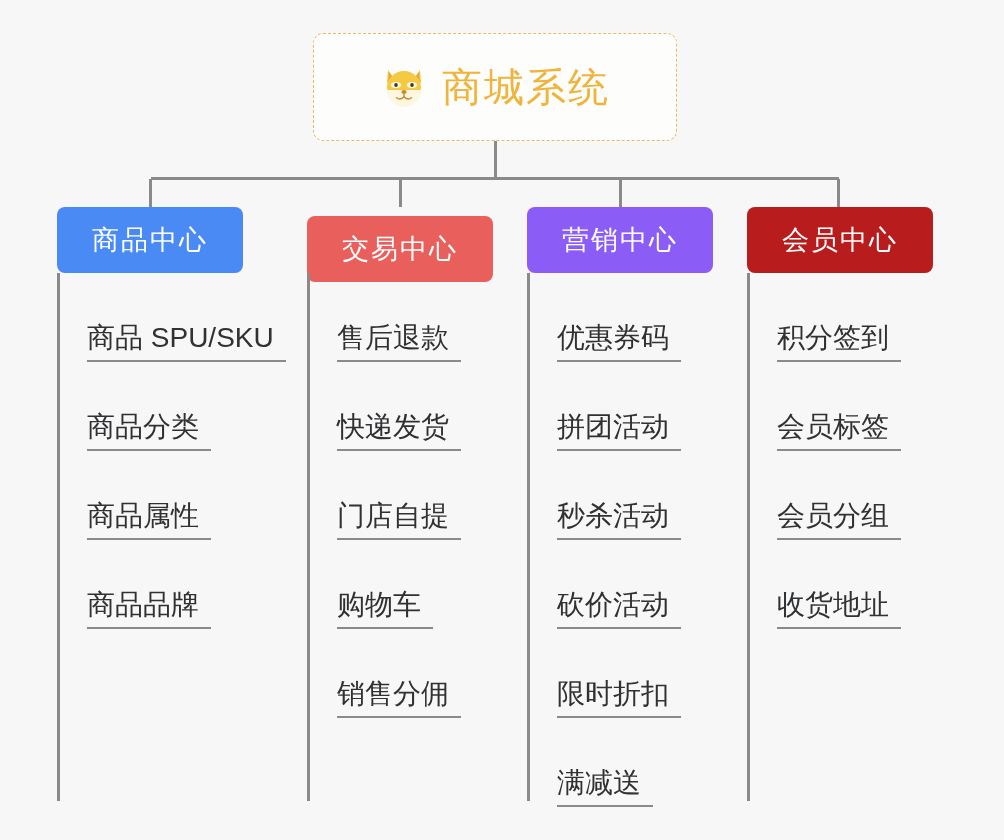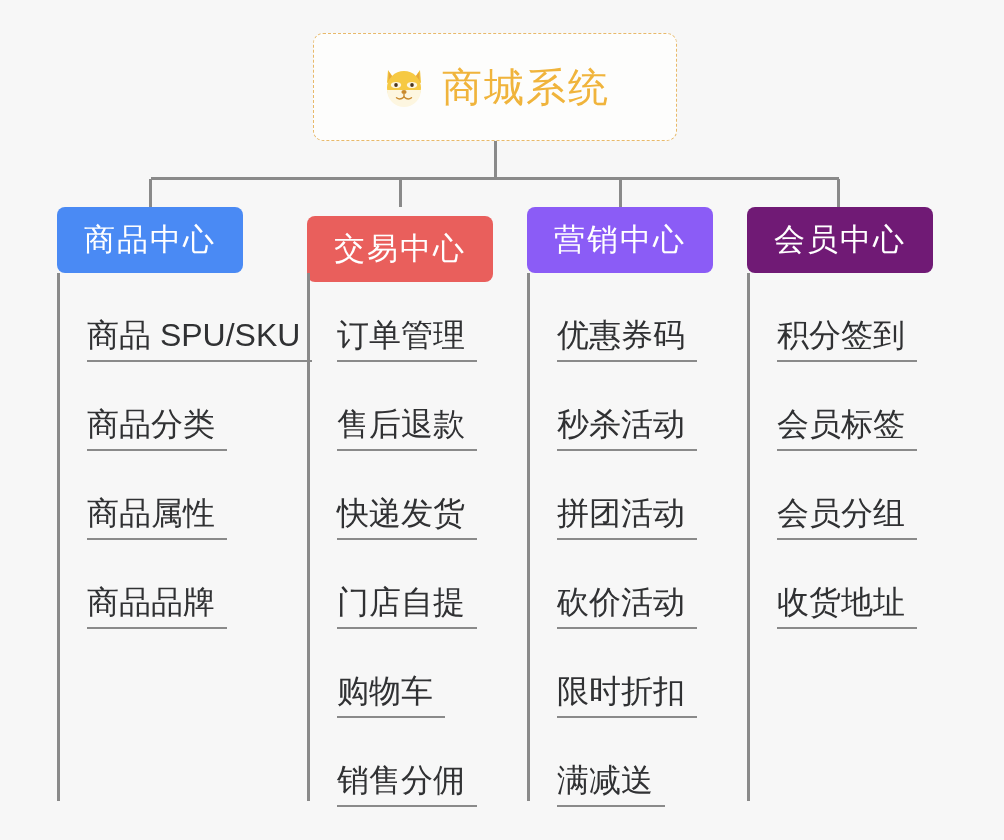--- a/index.html
+++ b/index.html
@@ -70,21 +70,21 @@
     position: absolute;
     top: 0;
     left: 0;
     height: 66px;
     box-sizing: border-box;
     border-radius: 8px;
     display: flex;
     align-items: center;
     justify-content: center;
     color: #ffffff;
-    font-size: 31px;
+    font-size: 27px;
     letter-spacing: 2px;
     white-space: nowrap;
   }
   .branch-trunk {
     position: absolute;
     left: 0;
     top: 66px;
     width: 3px;
     background: #8a8a8a;
   }
@@ -95,21 +95,21 @@
   }
   .leaf-item {
     position: relative;
     height: 89px;
     box-sizing: border-box;
     display: flex;
     align-items: flex-end;
     padding-left: 30px;
   }
   .leaf-label {
-    font-size: 32px;
+    font-size: 28px;
     color: #303133;
     white-space: nowrap;
     padding-bottom: 6px;
     border-bottom: 2px solid #8a8a8a;
     line-height: 1.15;
     padding-right: 12px;
   }
 </style>
 </head>
 <body>
@@ -173,23 +173,20 @@
     </div>
   </div>
 
   <div class="branch" style="left:307px;">
     <div class="branch-header" style="width:186px; background:#e95f5c;margin-top:9px;">
       <span>交易中心</span>
     </div>
     <div class="branch-trunk" style="height:528px;"></div>
     <div class="leaf-list">
       <div class="leaf-item">
-          <span class="leaf-label">订单管理</span>
-        </div>
-      <div class="leaf-item">
           <span class="leaf-label">售后退款</span>
         </div>
       <div class="leaf-item">
           <span class="leaf-label">快递发货</span>
         </div>
       <div class="leaf-item">
           <span class="leaf-label">门店自提</span>
         </div>
       <div class="leaf-item">
           <span class="leaf-label">购物车</span>
@@ -203,39 +200,39 @@
   <div class="branch" style="left:527px;">
     <div class="branch-header" style="width:186px; background:#8b5cf6;">
       <span>营销中心</span>
     </div>
     <div class="branch-trunk" style="height:528px;"></div>
     <div class="leaf-list">
       <div class="leaf-item">
           <span class="leaf-label">优惠券码</span>
         </div>
       <div class="leaf-item">
+          <span class="leaf-label">拼团活动</span>
+        </div>
+      <div class="leaf-item">
           <span class="leaf-label">秒杀活动</span>
         </div>
       <div class="leaf-item">
-          <span class="leaf-label">拼团活动</span>
-        </div>
-      <div class="leaf-item">
           <span class="leaf-label">砍价活动</span>
         </div>
       <div class="leaf-item">
           <span class="leaf-label">限时折扣</span>
         </div>
       <div class="leaf-item">
           <span class="leaf-label">满减送</span>
         </div>
     </div>
   </div>
 
   <div class="branch" style="left:747px;">
-    <div class="branch-header" style="width:186px; background:#701a75;">
+    <div class="branch-header" style="width:186px; background:#b91c1c;">
       <span>会员中心</span>
     </div>
     <div class="branch-trunk" style="height:528px;"></div>
     <div class="leaf-list">
       <div class="leaf-item">
           <span class="leaf-label">积分签到</span>
         </div>
       <div class="leaf-item">
           <span class="leaf-label">会员标签</span>
         </div>

